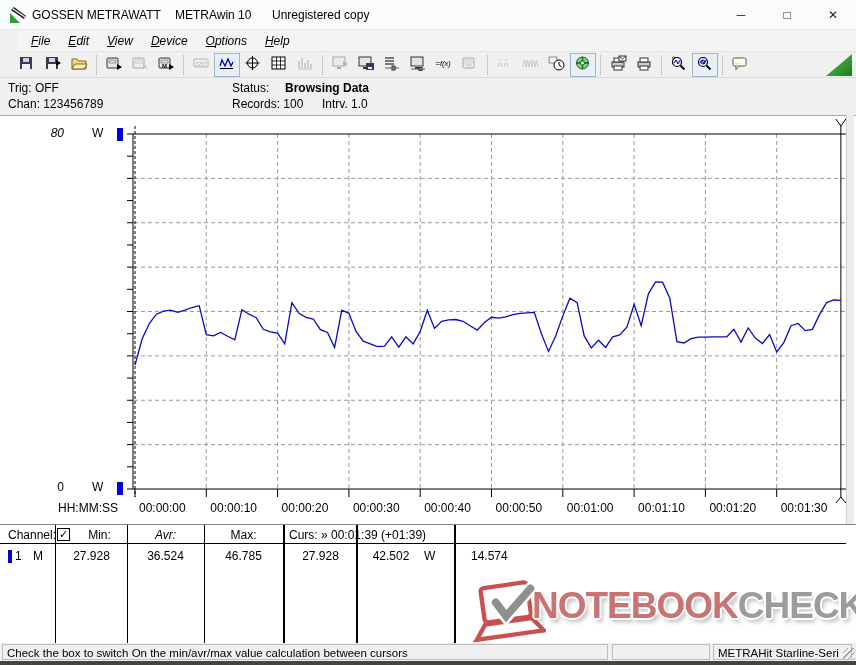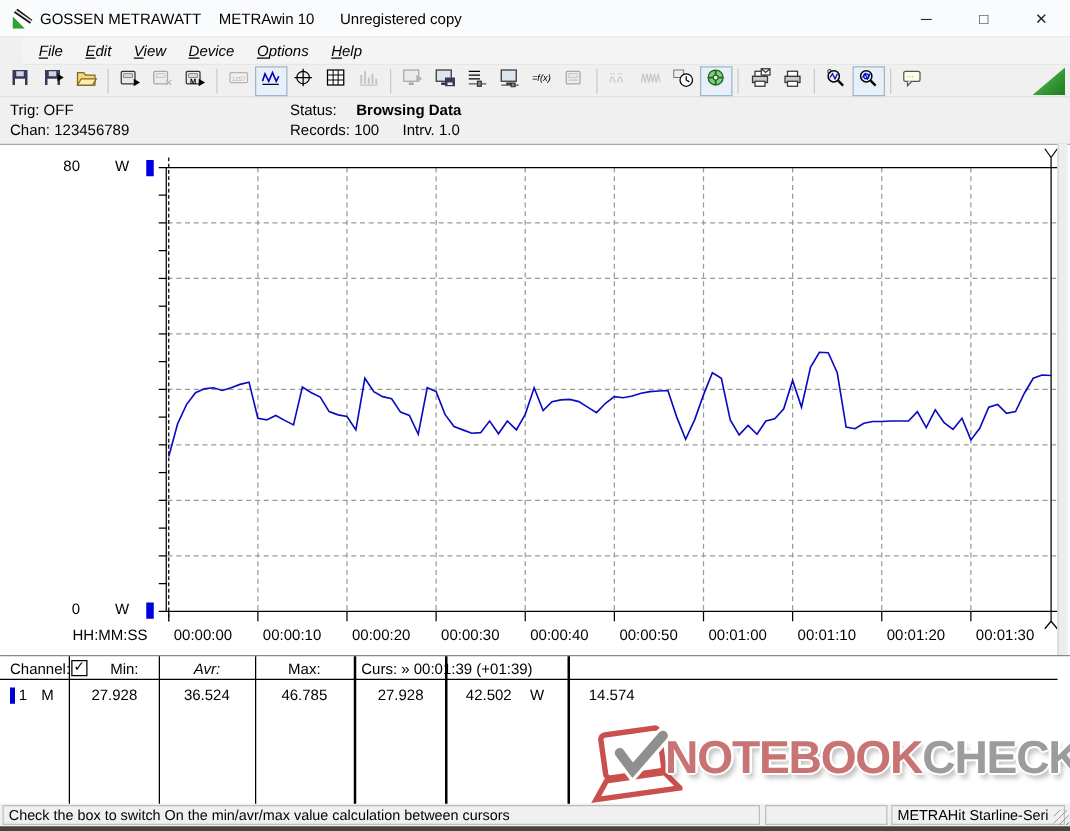--- a/index.html
+++ b/index.html
@@ -15,21 +15,21 @@
   .appicon { position:absolute; left:10px; top:7px; width:16px; height:16px; }
   .wincontrols { position:absolute; right:0; top:0; height:30px; display:flex; }
   .winbtn { width:46px; height:30px; display:flex; align-items:center; justify-content:center; font-size:12px; color:#222; }
 
   
   .menubar { position:absolute; left:18px; top:30px; width:856px; height:22px; background:#f4f4f4; display:flex; padding-left:4px; border-bottom:1px solid #e6e6e6;font-style:italic; }
   .menuitem { font-size:12px; padding:4px 9px 3px 9px; cursor:default; }
   .menuitem u { text-decoration:underline; }
 
   
-  .toolbar { position:absolute; left:0; top:52px; width:856px; height:26px; background:#f0f0f0; display:flex; align-items:center; padding-left:4px; border-bottom:1px solid #dcdcdc; }
+  .toolbar { position:absolute; left:0; top:52px; width:856px; height:26px; background:#f0f0f0; display:flex; align-items:center; padding-left:14px; border-bottom:1px solid #dcdcdc; }
   .tbtn { width:26px; height:24px; display:flex; align-items:center; justify-content:center; background:transparent; border:1px solid transparent; }
   .tbtn.active { border:1px solid #9eb6cc; background:#e7f0f8; }
   .tbtn.disabled { opacity:.38; filter:grayscale(1); }
   .tsep { width:1px; height:20px; background:#c9c9c9; margin:0 4px; }
   .tri-green { position:absolute; right:4px; top:2px; width:26px; height:22px;
                background:linear-gradient(135deg,#5cc25c,#1d7a1d); clip-path:polygon(0 100%,100% 0,100% 100%); }
 
   
   .infobar { position:absolute; left:0; top:78px; width:856px; height:37px; background:#f0f0f0; font-size:12px; }
   .inf { position:absolute; white-space:pre; }
@@ -348,21 +348,21 @@
         <line x1="705.4" y1="373" x2="705.4" y2="381" stroke="#000" stroke-width="1"></line>
         <line x1="776.7" y1="373" x2="776.7" y2="381" stroke="#000" stroke-width="1"></line>
         <line x1="135" y1="10" x2="135" y2="381" stroke="#000" stroke-dasharray="3 2" stroke-width="1"></line>
         <line x1="840.87" y1="10" x2="840.87" y2="381" stroke="#000" stroke-width="1"></line>
         <line x1="835.87" y1="3" x2="840.87" y2="10" stroke="#000" stroke-width="1"></line>
         <line x1="845.87" y1="3" x2="840.87" y2="10" stroke="#000" stroke-width="1"></line>
         <line x1="835.87" y1="387" x2="840.87" y2="381" stroke="#000" stroke-width="1"></line>
         <line x1="845.87" y1="387" x2="840.87" y2="381" stroke="#000" stroke-width="1"></line>
         <polyline points="135.0,249.2 142.1,223.0 149.3,207.5 156.4,198.2 163.5,195.1 170.7,194.2 177.8,196.4 184.9,194.2 192.0,191.5 199.2,189.7 206.3,218.6 213.4,219.9 220.6,216.4 227.7,220.3 234.8,223.9 241.9,193.7 249.1,198.2 256.2,201.7 263.3,213.3 270.5,215.9 277.6,217.2 284.7,227.9 291.9,186.6 299.0,197.3 306.1,201.3 313.3,203.0 320.4,213.7 327.5,216.4 334.6,231.4 341.8,194.2 348.9,197.3 356.0,215.5 363.2,225.2 370.3,227.9 377.4,230.6 384.5,230.1 391.7,220.8 398.8,231.0 405.9,220.8 413.1,227.9 420.2,215.5 427.3,194.2 434.5,212.4 441.6,205.3 448.7,203.9 455.9,203.5 463.0,205.3 470.1,209.7 477.2,214.1 484.4,206.6 491.5,201.3 498.6,202.2 505.8,200.8 512.9,198.6 520.0,197.3 527.1,196.8 534.3,196.4 541.4,217.7 548.5,235.4 555.7,219.9 562.8,199.9 569.9,182.2 577.1,186.6 584.2,219.9 591.3,231.9 598.5,224.3 605.6,231.4 612.7,220.8 619.8,219.0 627.0,211.0 634.1,188.4 641.2,209.7 648.4,177.8 655.5,165.8 662.6,166.2 669.8,182.2 676.9,225.7 684.0,227.0 691.1,222.6 698.3,221.2 705.4,221.2 712.5,220.8 719.7,220.8 726.8,220.8 733.9,213.3 741.0,226.1 748.2,211.9 755.3,222.1 762.4,227.5 769.6,218.6 776.7,235.9 783.8,226.6 791.0,209.7 798.1,207.5 805.2,214.6 812.4,213.3 819.5,198.6 826.6,186.6 833.7,184.0 840.9,184.4" fill="none" stroke="#0a0ac0" stroke-width="1.3"></polyline>
       </svg>
-    <div class="ylab" style="left:30px;top:10px;width:34px;text-align:right;">80</div>
+    <div class="ylab" style="left:30px;top:10px;width:34px;text-align:right;font-style:italic;">80</div>
     <div class="ylab" style="left:92px;top:10px;">W</div>
     <div class="ylab" style="left:30px;top:364px;width:34px;text-align:right;">0</div>
     <div class="ylab" style="left:92px;top:364px;">W</div>
     <div class="ymark" style="top:12px;"></div>
     <div class="ymark" style="top:366px;"></div>
     <div class="xlab" style="left:58px;">HH:MM:SS</div>
     <div id="xticks">
         <span class="xtick" style="left: 139px;">00:00:00</span>
         <span class="xtick" style="left: 210.3px;">00:00:10</span>
         <span class="xtick" style="left: 281.6px;">00:00:20</span>

